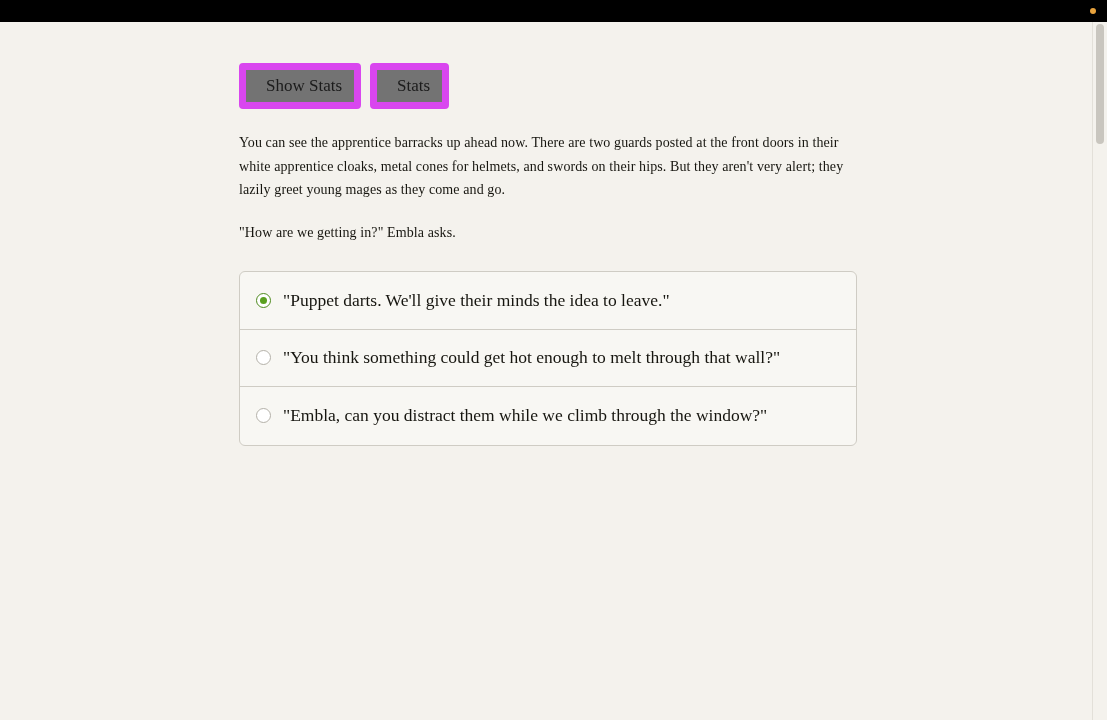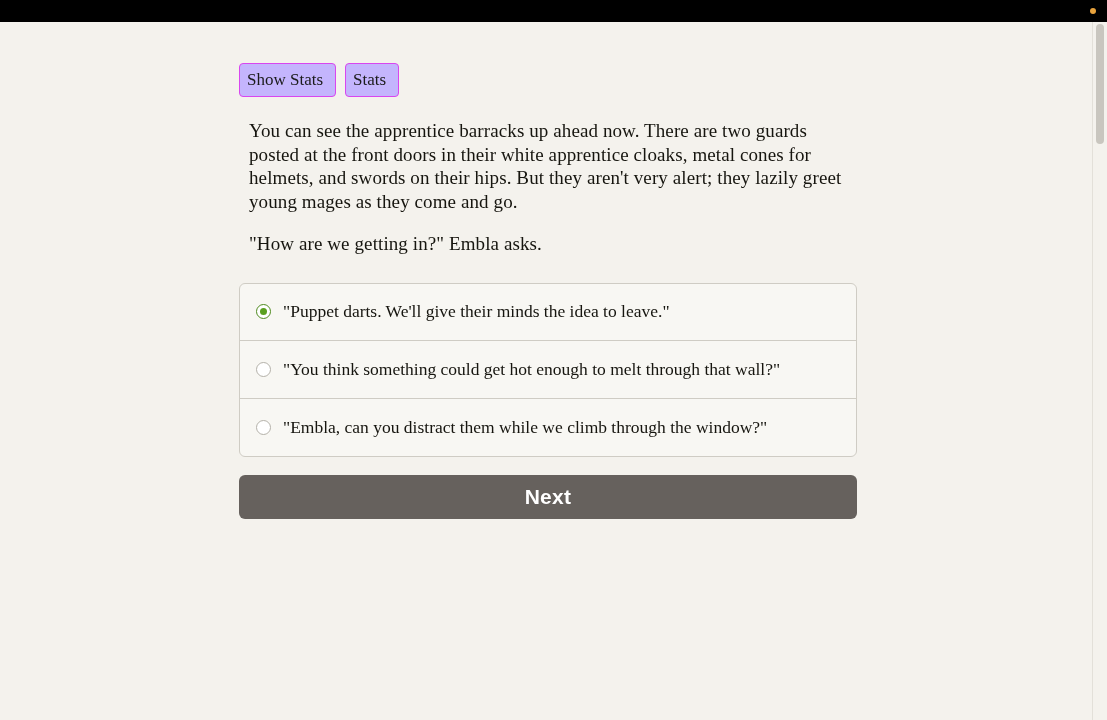--- a/index.html
+++ b/index.html
@@ -70,34 +70,33 @@
   .btn-row {
     display: flex;
     gap: 9px;
     margin-top: 41px;
   }
   .smallbtn {
     font-family: "Liberation Serif", serif;
     font-size: 17px;
     line-height: 1;
     color: #1b1b1b;
-    background: #c4b5fd;
-    border: 1px solid #d946ef;
+    background: #737373;
+    border: 7px solid #d946ef;
     border-radius: 4px;
-    padding: 7px 12px 8px 7px;
+    padding: 7px 12px 8px 20px;
     cursor: pointer;
   }
 
   .para {
-    font-size: 19px;
+    font-size: 14px;
     line-height: 23.5px;
     color: #16150f;
     margin-top: 19px;
     letter-spacing: 0.1px;
-    margin-left: 10px;
   }
   .para.first {
     margin-top: 22px;
   }
 
   
   .choices {
     margin-top: 27px;
     border: 1px solid #cfccc4;
     border-radius: 6px;
@@ -197,16 +196,15 @@
       <div class="choice">
         <span class="radio"></span>
         <span class="choice-label">"You think something could get hot enough to melt through that wall?"</span>
       </div>
       <div class="choice">
         <span class="radio"></span>
         <span class="choice-label">"Embla, can you distract them while we climb through the window?"</span>
       </div>
     </div>
 
-    <button class="nextbtn">Next</button>
 
   </div>
 </div>
 
 </body></html>

